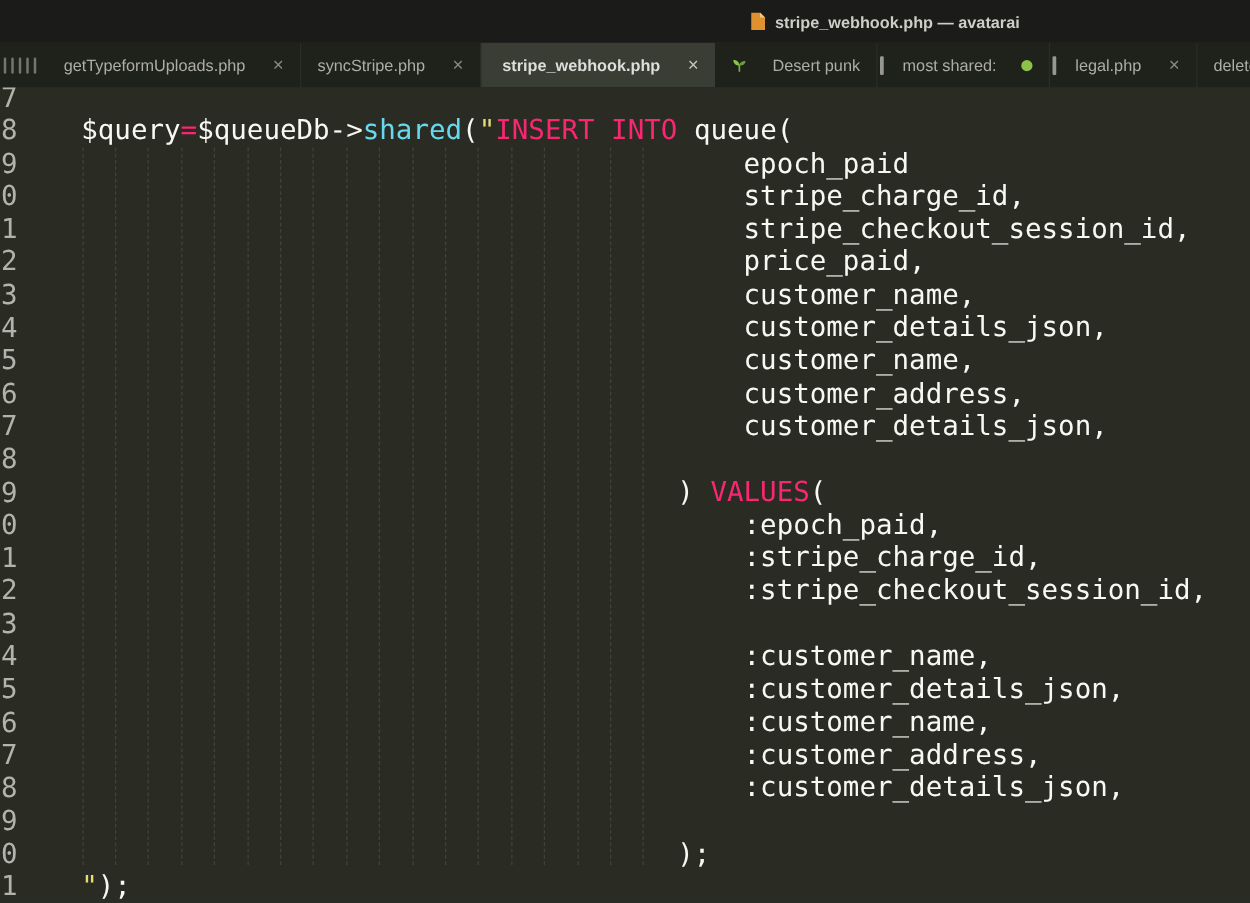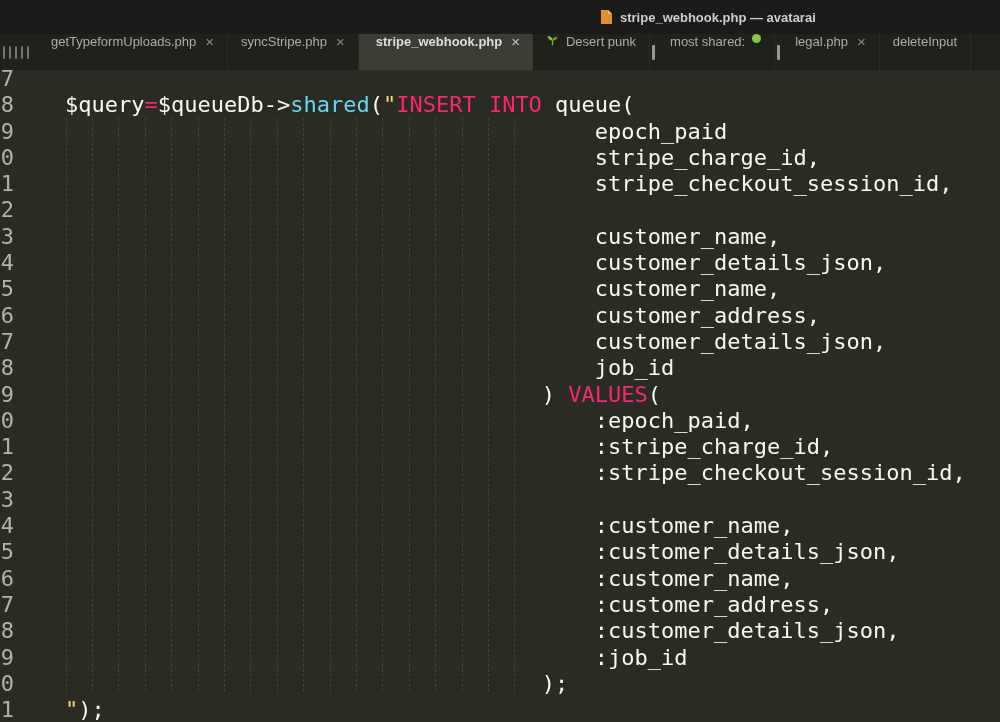--- a/index.html
+++ b/index.html
@@ -24,21 +24,21 @@
   }
   
   .tabbar{
     height:36px;background:var(--tabbar-bg,#1f211b);
     display:flex;align-items:stretch;overflow:hidden;white-space:nowrap;
   }
   .edge-bars{display:flex;align-items:center;gap:4px;padding:0 9px 0 3px;}
   .edge-bar{width:2px;height:13px;background:#75756d;border-radius:1px;}
   #tabs{display:flex;align-items:stretch;flex:1;min-width:0;}
   .tab{
-    display:inline-flex;align-items:flex-start;gap:7px;
+    display:inline-flex;align-items:center;gap:20px;
     padding:0 13px;font-size:13px;
     color:var(--tab-text,#adada5);
     border-right:1px solid rgba(255,255,255,0.05);
     cursor:default;flex:0 0 auto;
   }
   .tab.active{
     background:var(--tab-active-bg,#3a3d33);
     color:var(--tab-active-text,#dededa);
     border-right:none;
     padding-left:17px;
@@ -178,20 +178,21 @@
       <div class="line">
         <span class="ln">40</span>
         <span class="lc">                                        <span class="c-plain">stripe_charge_id,</span></span>
       </div>
       <div class="line">
         <span class="ln">41</span>
         <span class="lc">                                        <span class="c-plain">stripe_checkout_session_id,</span></span>
       </div>
       <div class="line">
         <span class="ln">42</span>
+        <span class="lc">                                        <span class="c-plain">price_paid,</span></span>
       </div>
       <div class="line">
         <span class="ln">43</span>
         <span class="lc">                                        <span class="c-plain">customer_name,</span></span>
       </div>
       <div class="line">
         <span class="ln">44</span>
         <span class="lc">                                        <span class="c-plain">customer_details_json,</span></span>
       </div>
       <div class="line">
@@ -201,21 +202,20 @@
       <div class="line">
         <span class="ln">46</span>
         <span class="lc">                                        <span class="c-plain">customer_address,</span></span>
       </div>
       <div class="line">
         <span class="ln">47</span>
         <span class="lc">                                        <span class="c-plain">customer_details_json,</span></span>
       </div>
       <div class="line">
         <span class="ln">48</span>
-        <span class="lc">                                        <span class="c-plain">job_id</span></span>
       </div>
       <div class="line">
         <span class="ln">49</span>
         <span class="lc">                                    <span class="c-plain">) </span><span class="c-keyword">VALUES</span><span class="c-plain">(</span></span>
       </div>
       <div class="line">
         <span class="ln">50</span>
         <span class="lc">                                        <span class="c-plain">:epoch_paid,</span></span>
       </div>
       <div class="line">
@@ -244,21 +244,20 @@
       <div class="line">
         <span class="ln">57</span>
         <span class="lc">                                        <span class="c-plain">:customer_address,</span></span>
       </div>
       <div class="line">
         <span class="ln">58</span>
         <span class="lc">                                        <span class="c-plain">:customer_details_json,</span></span>
       </div>
       <div class="line">
         <span class="ln">59</span>
-        <span class="lc">                                        <span class="c-plain">:job_id</span></span>
       </div>
       <div class="line">
         <span class="ln">60</span>
         <span class="lc">                                    <span class="c-plain">);</span></span>
       </div>
       <div class="line">
         <span class="ln">61</span>
         <span class="lc"><span class="c-string">"</span><span class="c-plain">);</span></span>
       </div>
     </div>

